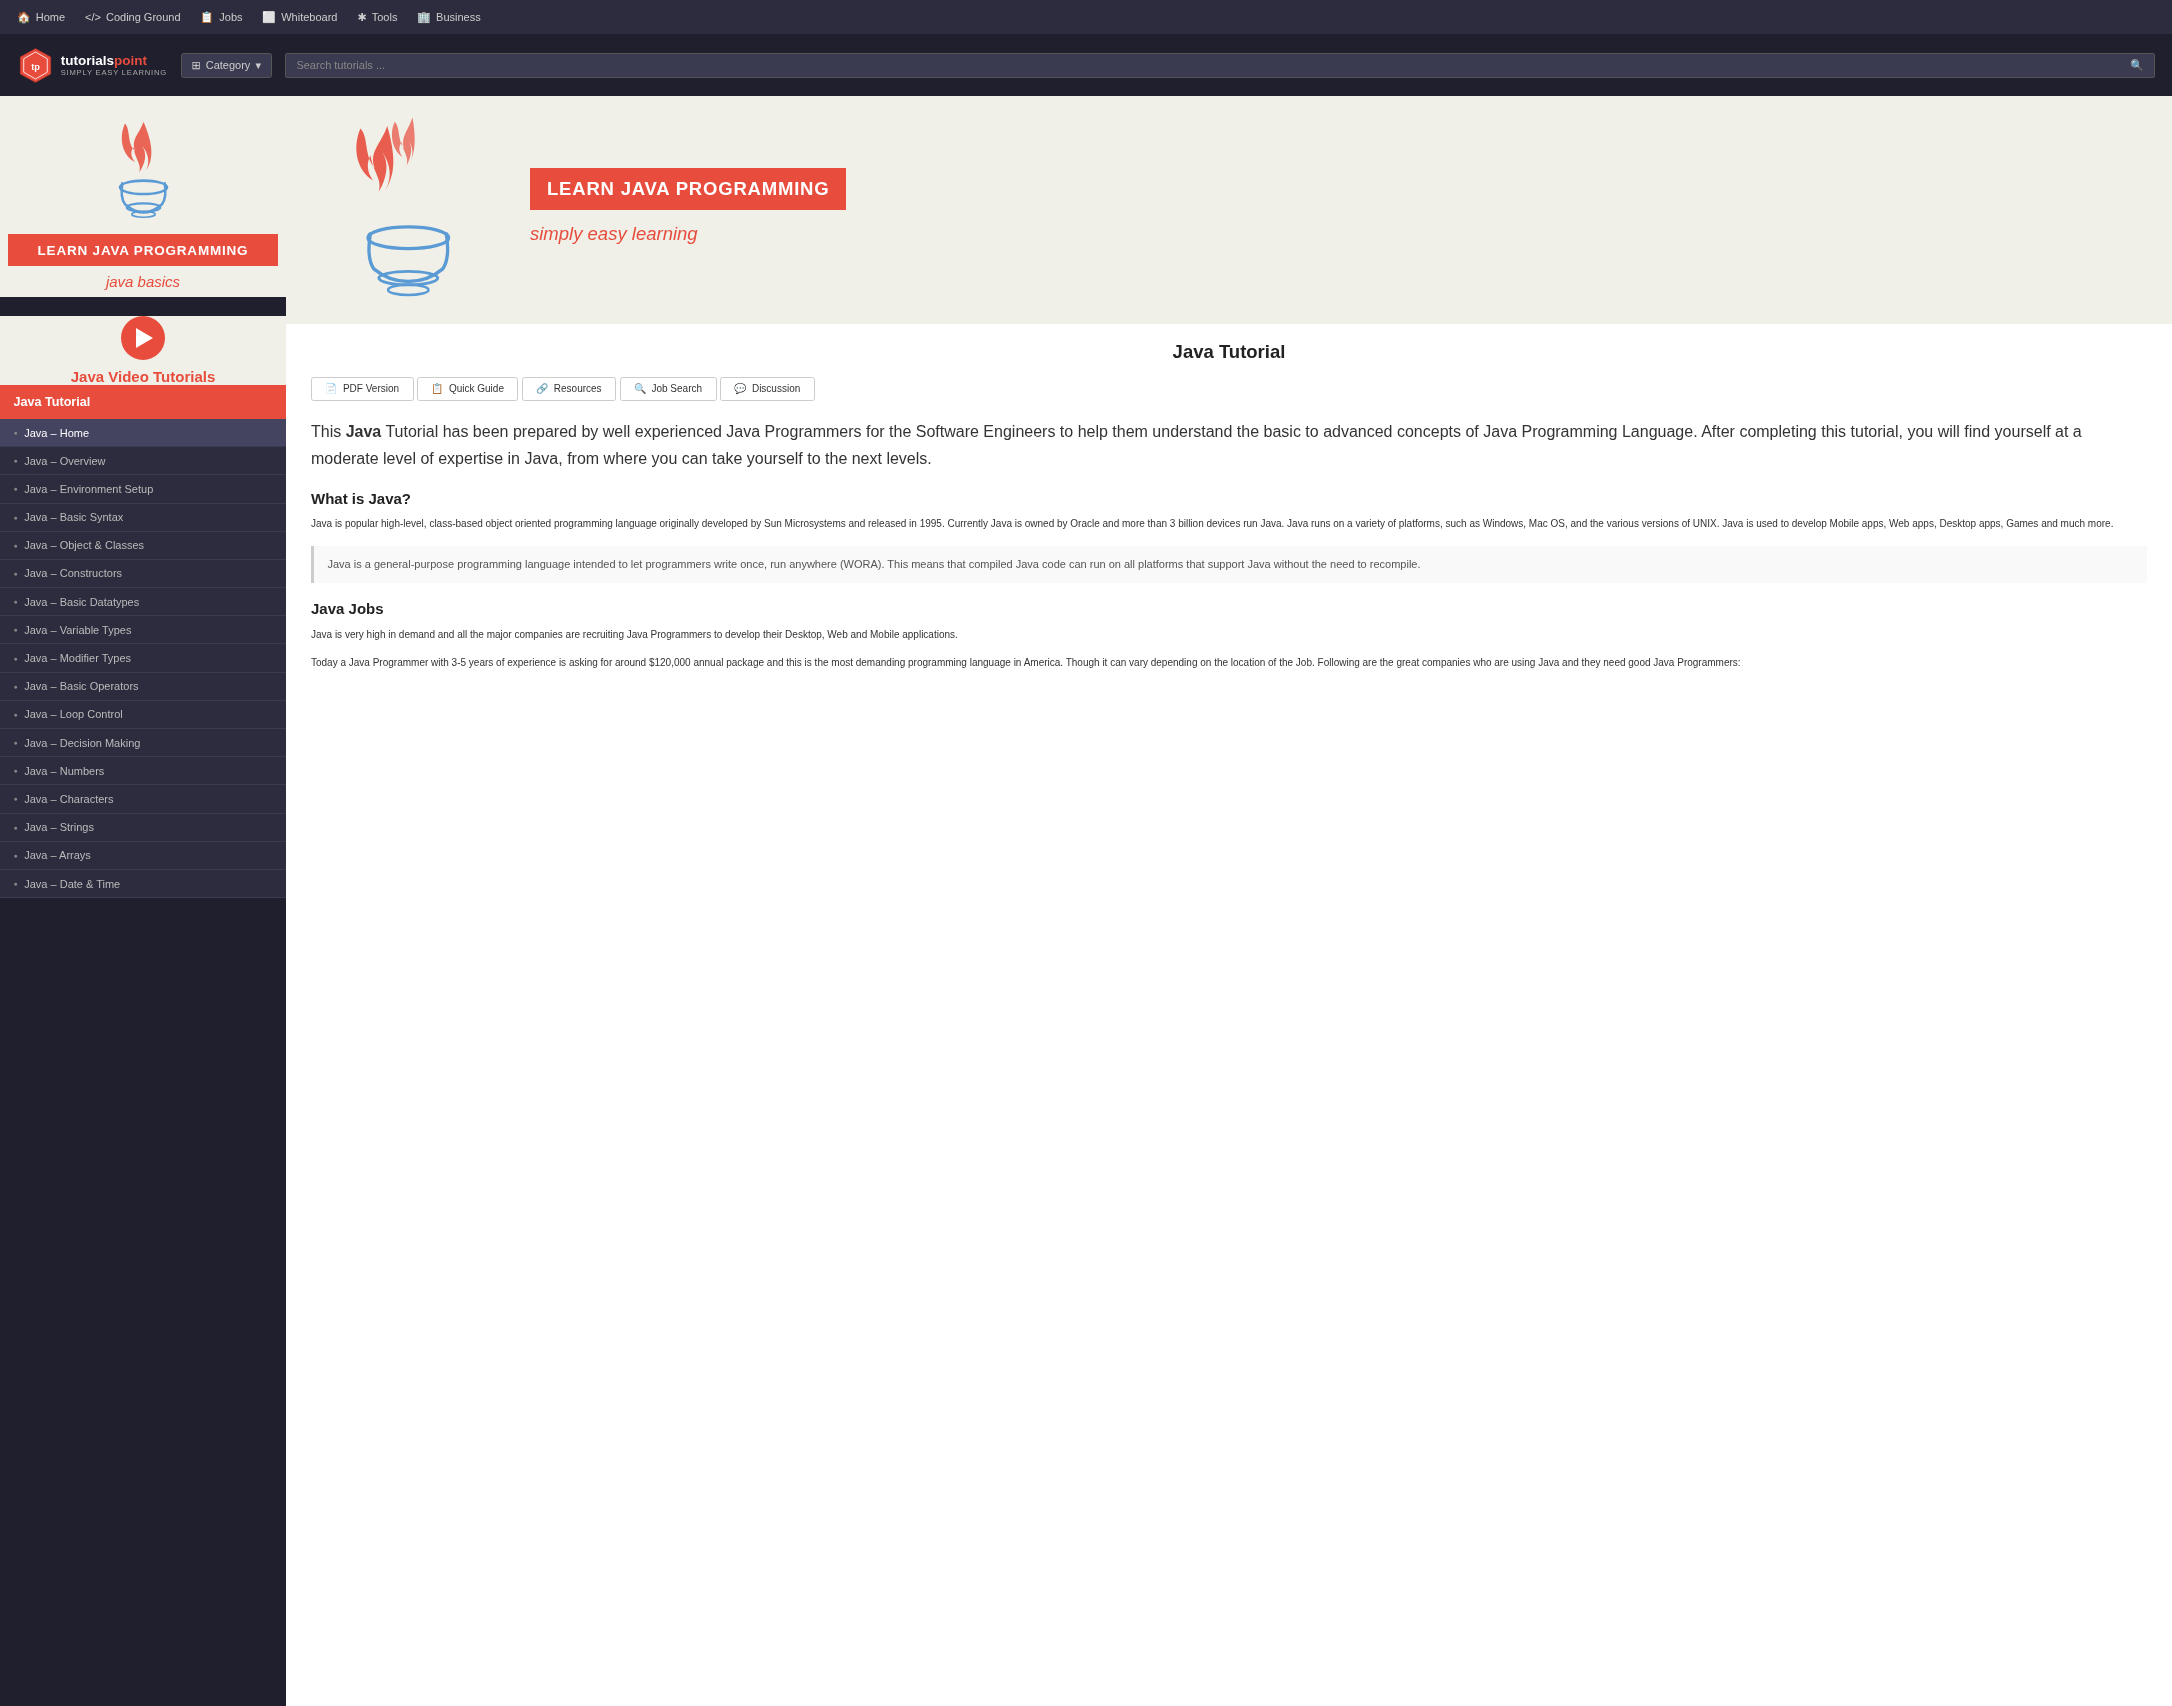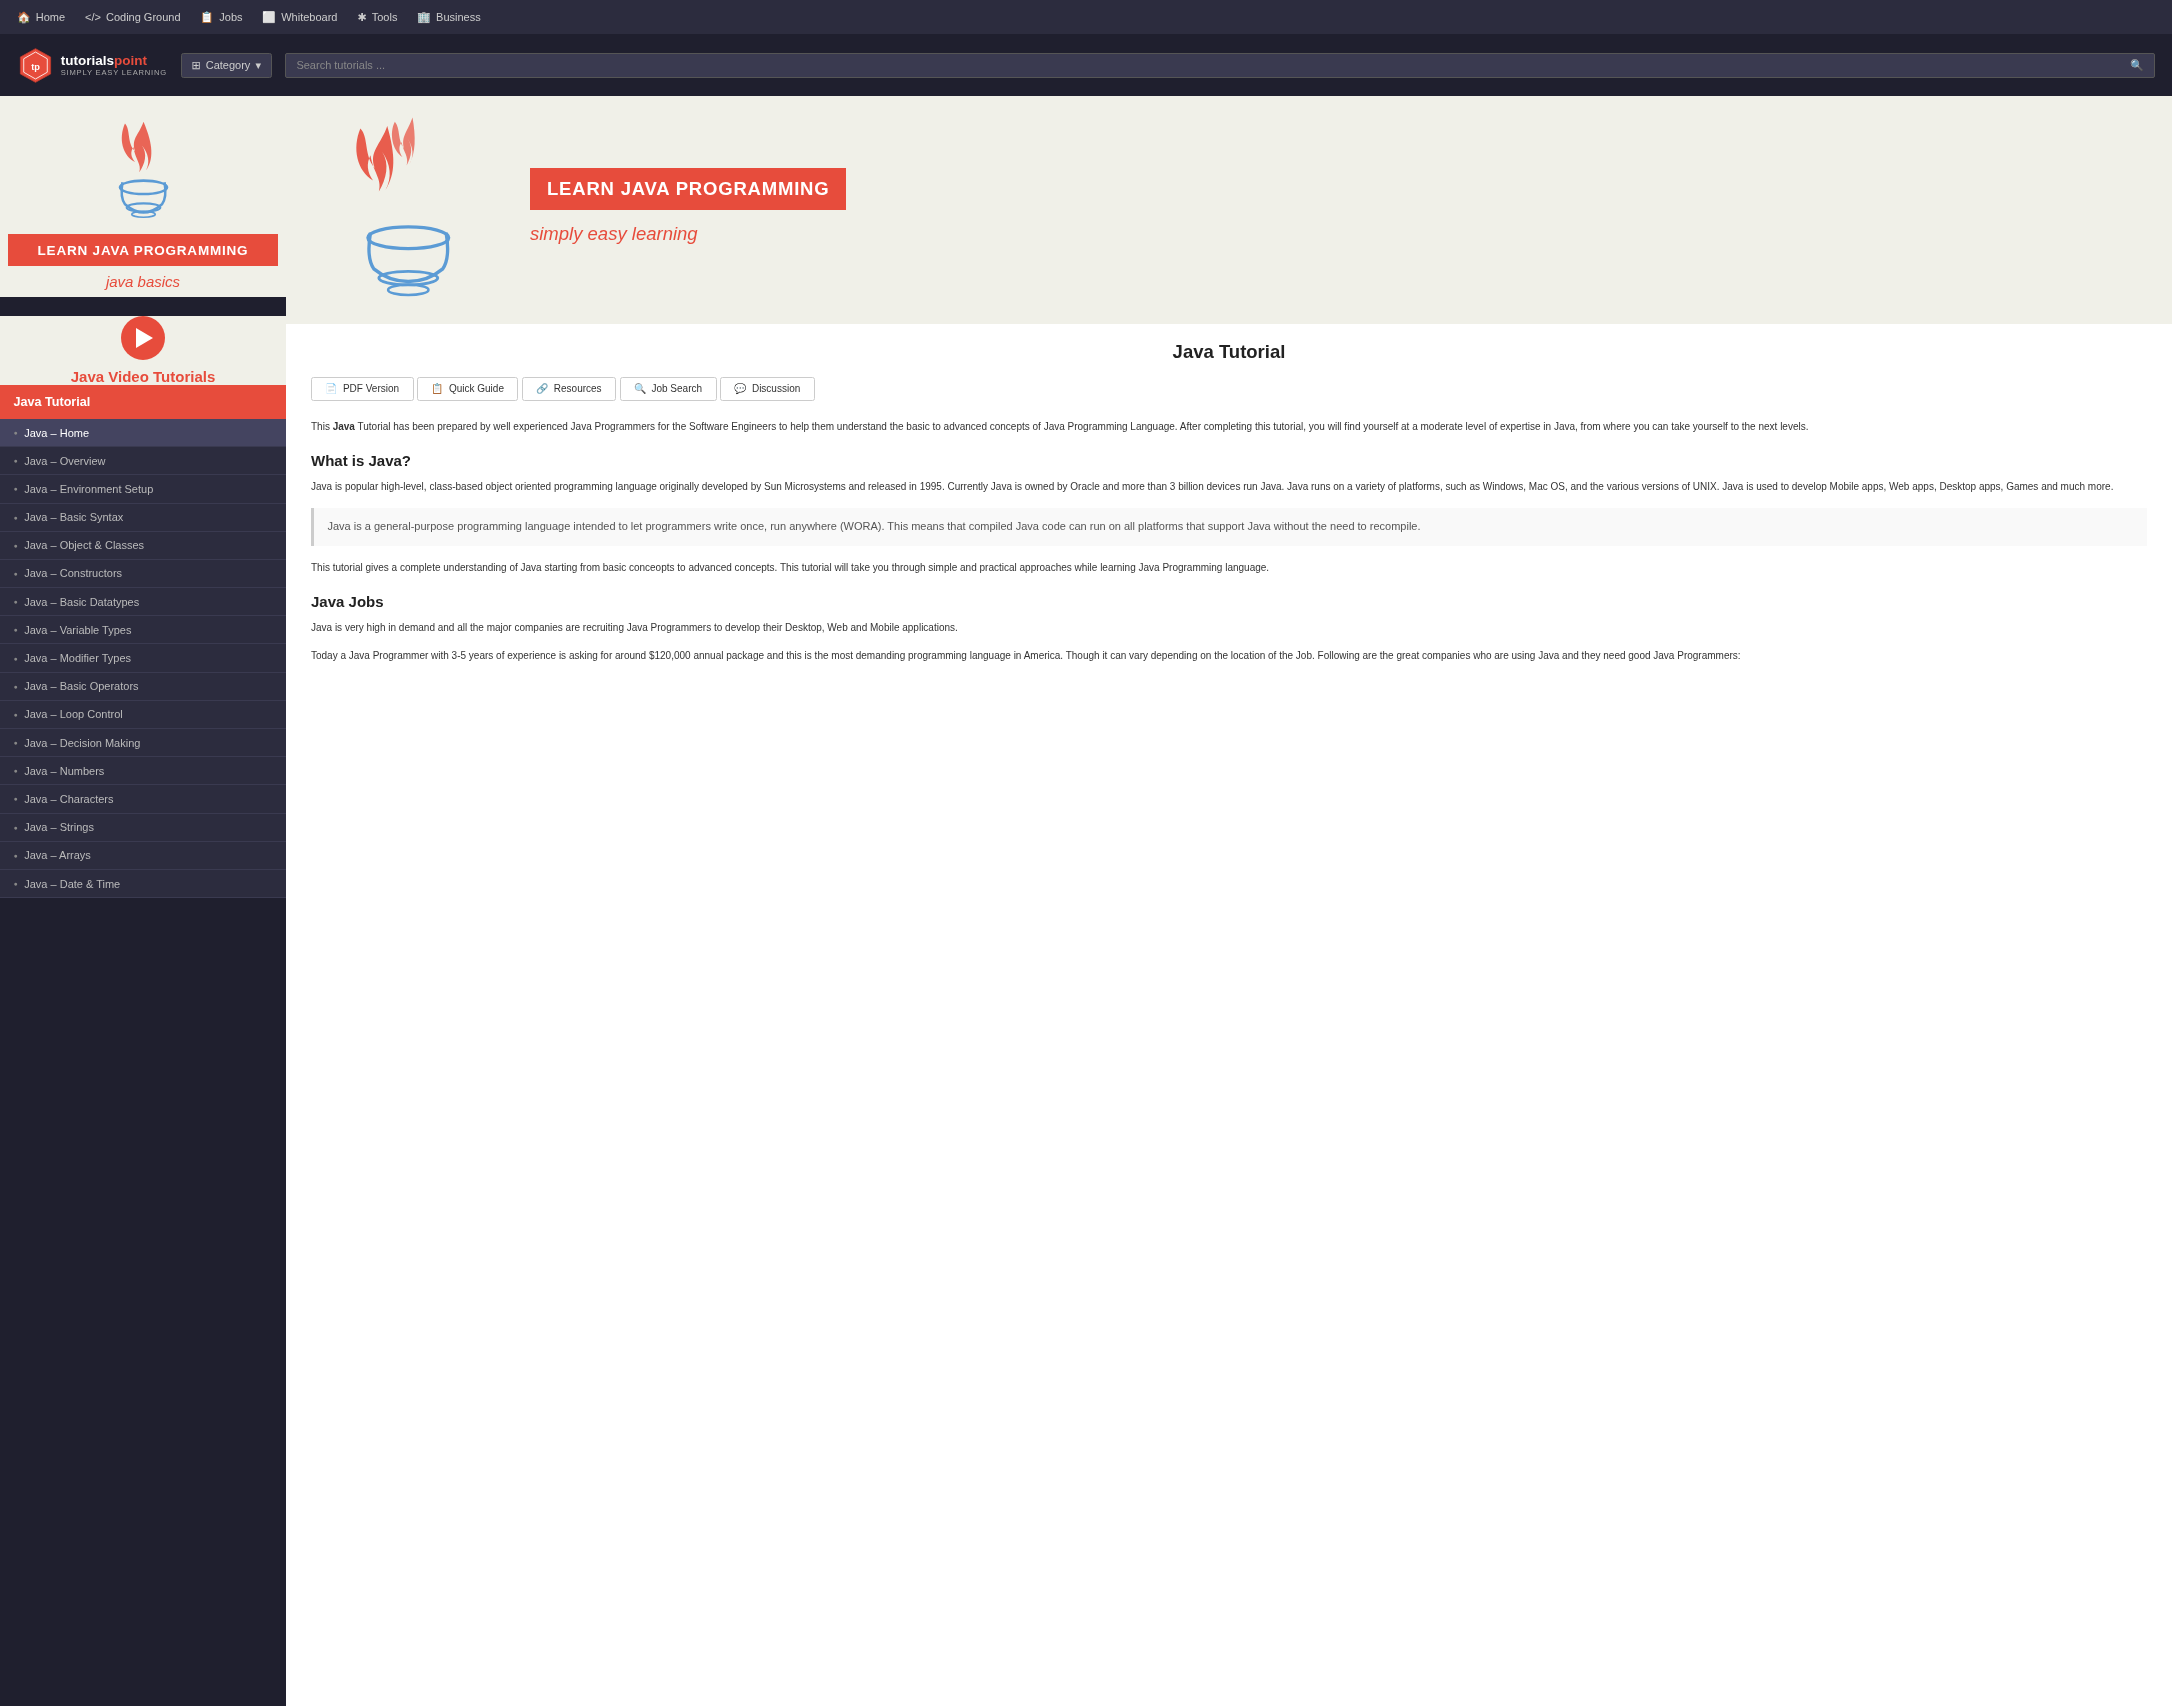--- a/index.html
+++ b/index.html
@@ -231,21 +231,21 @@
       font-size: 10px;
       color: #333;
       cursor: pointer;
       display: flex;
       align-items: center;
       gap: 5px;
       background: #fff;
     }
 
     .intro-text {
-      font-size: 10px;
+      font-size: 16px;
       line-height: 1.7;
       color: #333;
       margin-bottom: 17px;
     }
     .intro-text strong { color: #333; font-weight: bold; }
 
     .section-heading {
       font-size: 15px;
       font-weight: bold;
       margin: 17px 0 8.4px;
@@ -478,21 +478,20 @@
 
       <p class="intro-text">
         This <strong>Java</strong> Tutorial has been prepared by well experienced Java Programmers for the Software Engineers to help them understand the basic to advanced concepts of Java Programming Language. After completing this tutorial, you will find yourself at a moderate level of expertise in Java, from where you can take yourself to the next levels.
       </p>
 
       <h2 class="section-heading">What is Java?</h2>
       <p class="body-text">Java is popular high-level, class-based object oriented programming language originally developed by Sun Microsystems and released in 1995. Currently Java is owned by Oracle and more than 3 billion devices run Java. Java runs on a variety of platforms, such as Windows, Mac OS, and the various versions of UNIX. Java is used to develop Mobile apps, Web apps, Desktop apps, Games and much more.</p>
 
       <div class="blockquote-box">Java is a general-purpose programming language intended to let programmers write once, run anywhere (WORA). This means that compiled Java code can run on all platforms that support Java without the need to recompile.</div>
 
-      <p class="body-text">This tutorial gives a complete understanding of Java starting from basic conceopts to advanced concepts. This tutorial will take you through simple and practical approaches while learning Java Programming language.</p>
 
       <h2 class="section-heading">Java Jobs</h2>
       <p class="body-text">Java is very high in demand and all the major companies are recruiting Java Programmers to develop their Desktop, Web and Mobile applications.</p>
       <p class="body-text">Today a Java Programmer with 3-5 years of experience is asking for around $120,000 annual package and this is the most demanding programming language in America. Though it can vary depending on the location of the Job. Following are the great companies who are using Java and they need good Java Programmers:</p>
 
     </div>
   </main>
 
 </div>
 

